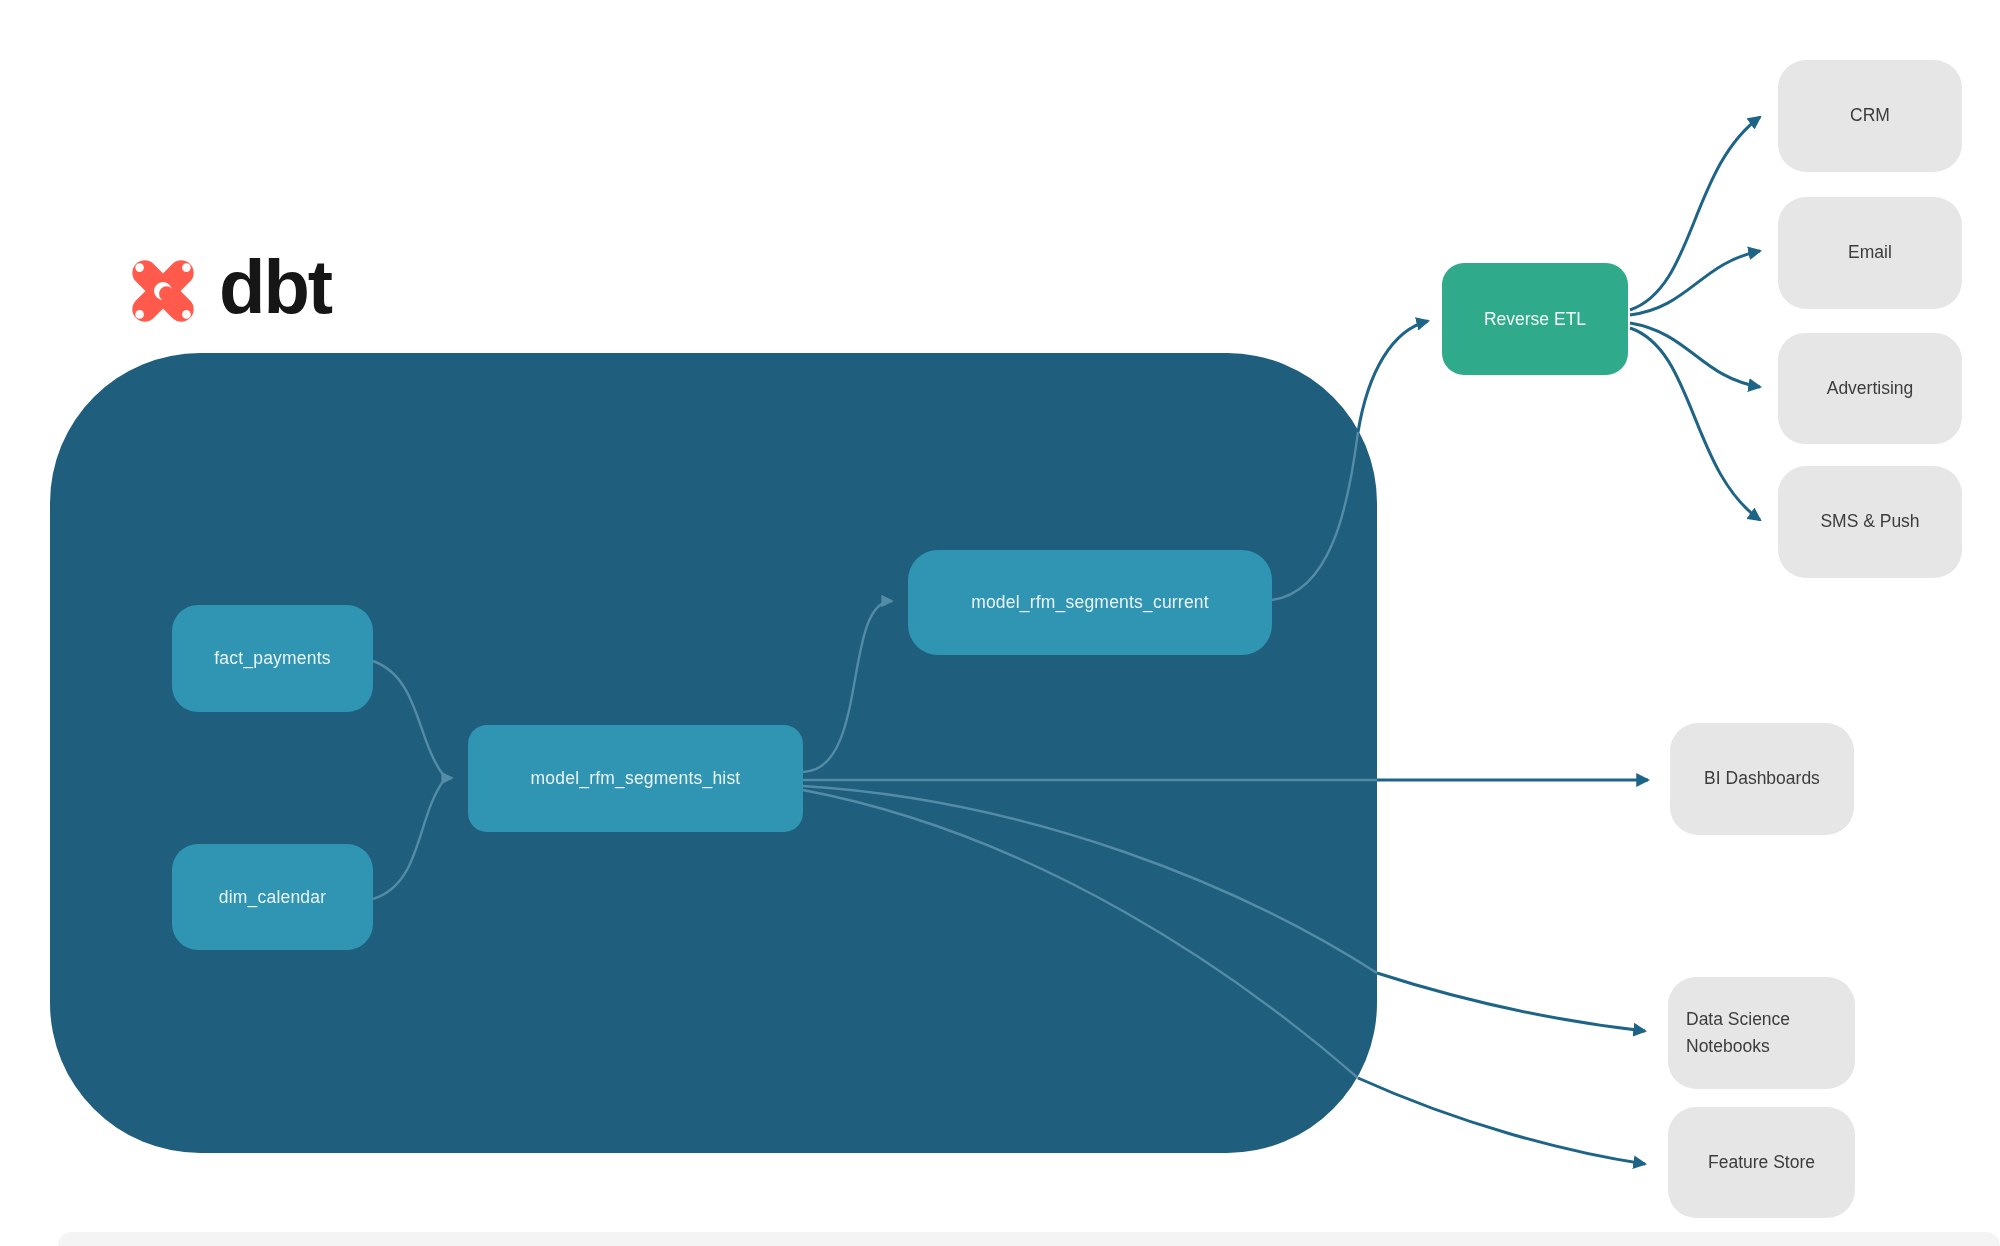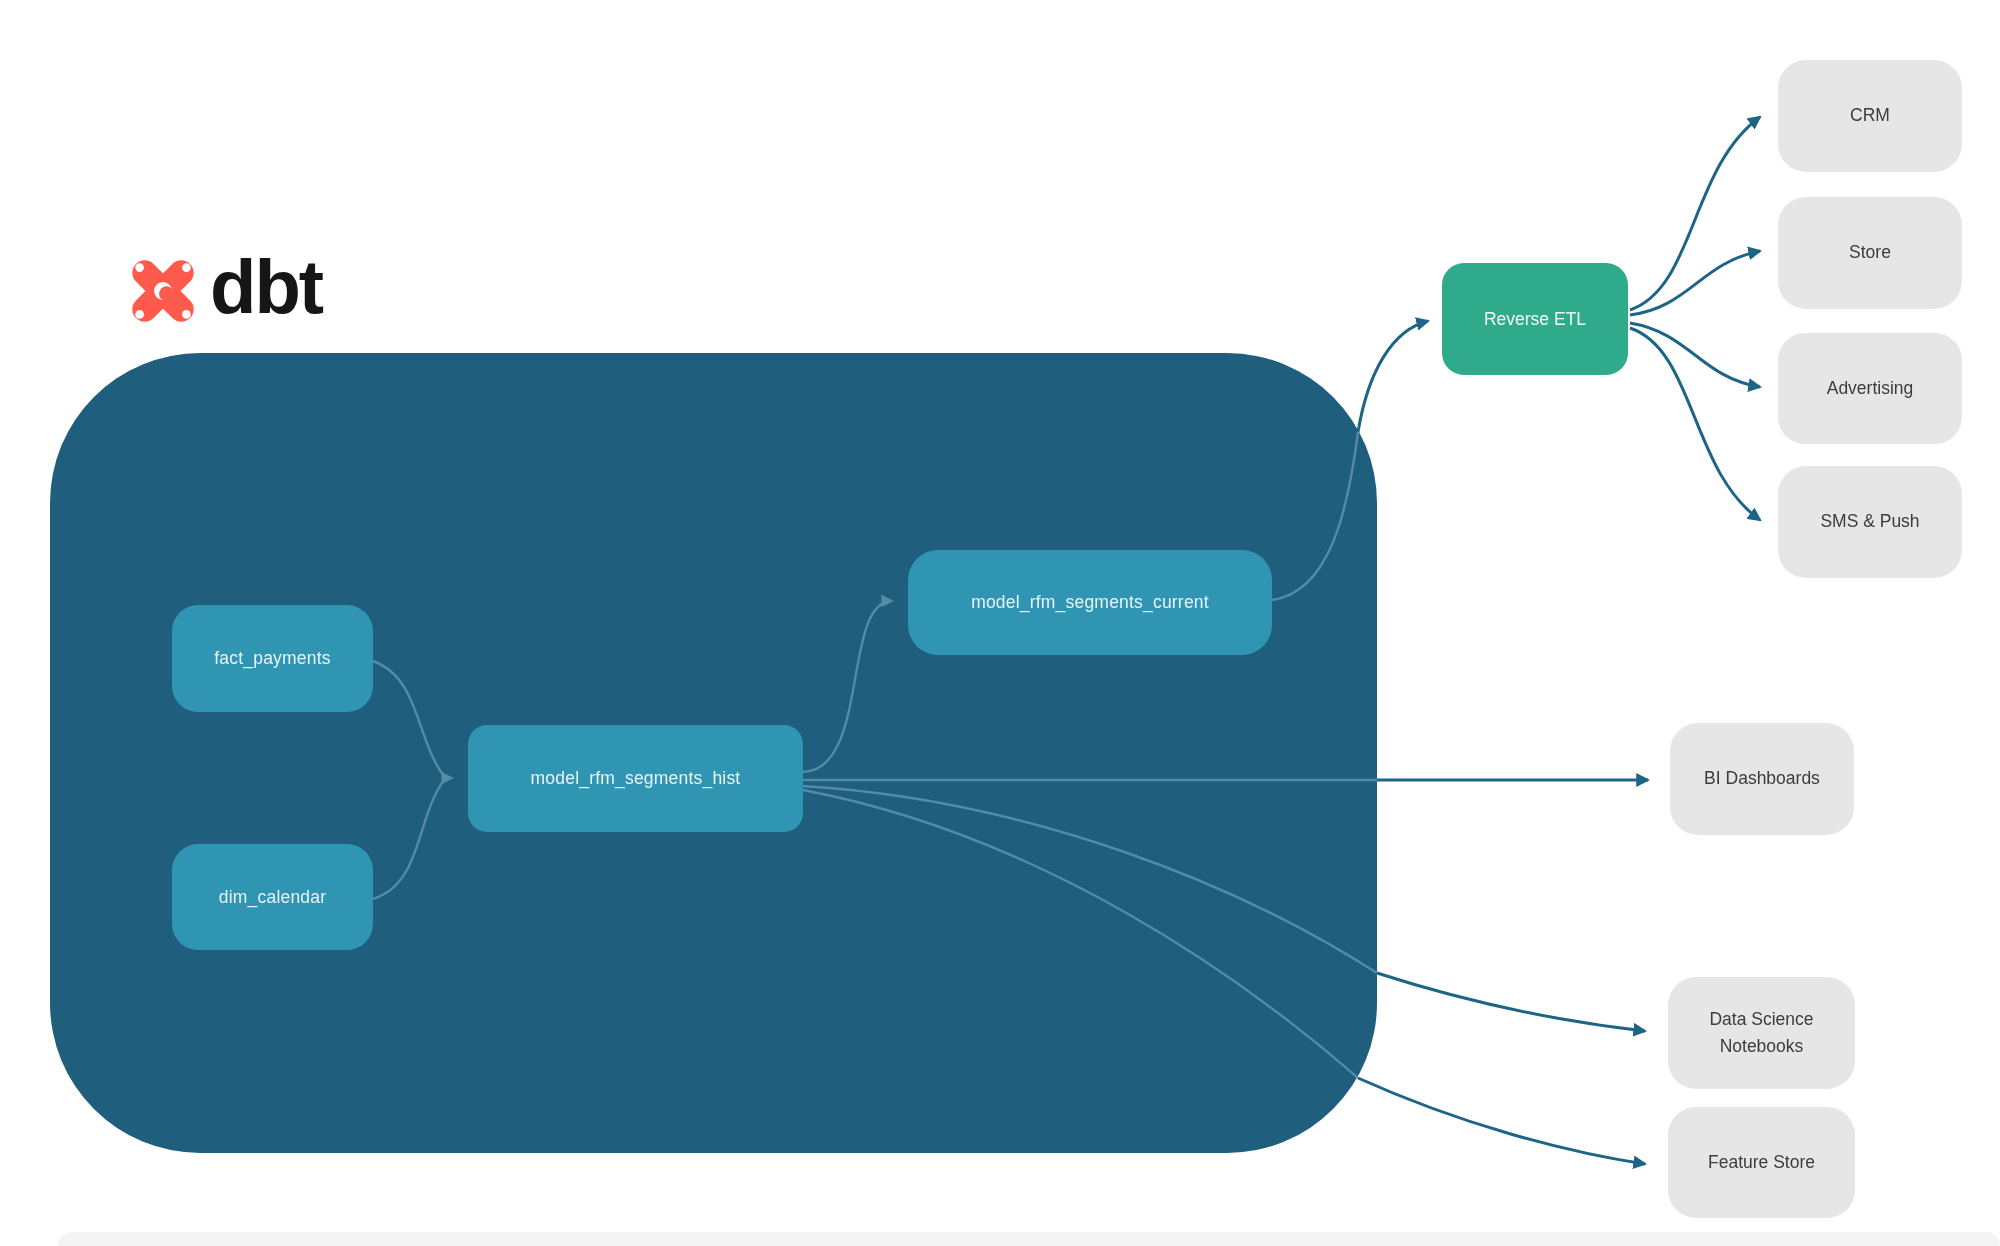--- a/index.html
+++ b/index.html
@@ -11,40 +11,40 @@
   .project-container{
     position:absolute;left:50px;top:353px;width:1327px;height:800px;
     background:#1f5e7d;border-radius:150px;z-index:1;
   }
 
   
   svg.edges{position:absolute;left:0;top:0;width:2000px;height:1246px;z-index:2;pointer-events:none;}
 
   
   .node{position:absolute;display:flex;align-items:center;justify-content:center;
-        text-align:center;z-index:3;box-sizing:border-box;}
+        text-align:left;z-index:3;box-sizing:border-box;}
   .node-model{background:#3094b3;color:#eaf4f8;border-radius:26px;font-size:17.5px;letter-spacing:.2px;}
   .node-green{background:#2faa8a;color:#f2faf7;border-radius:22px;font-size:17.5px;}
   .node-dest{background:#e6e6e6;color:#3c3c3c;border-radius:28px;font-size:17.5px;line-height:1.55;padding:0 18px;}
 
   #n-fact   {left:172px;top:605px;width:201px;height:107px;}
   #n-dim    {left:172px;top:844px;width:201px;height:106px;}
   #n-hist   {left:468px;top:725px;width:335px;height:107px;border-radius:19px;}
   #n-current{left:908px;top:550px;width:364px;height:105px;border-radius:30px;}
   #n-retl   {left:1442px;top:263px;width:186px;height:112px;}
   #n-crm    {left:1778px;top:60px;width:184px;height:112px;}
   #n-email  {left:1778px;top:197px;width:184px;height:112px;}
   #n-adv    {left:1778px;top:333px;width:184px;height:111px;border-radius:27px;}
   #n-sms    {left:1778px;top:466px;width:184px;height:112px;}
   #n-bi     {left:1670px;top:723px;width:184px;height:112px;}
   #n-ds     {left:1668px;top:977px;width:187px;height:112px;}
   #n-fs     {left:1668px;top:1107px;width:187px;height:111px;}
 
   
-  .logo{position:absolute;left:124px;top:252px;display:flex;align-items:center;gap:8px;z-index:4;}
+  .logo{position:absolute;left:124px;top:252px;display:flex;align-items:center;gap:17px;z-index:4;}
   .logo-icon{width:78px;height:78px;}
   .logo-word{font-size:76px;font-weight:800;color:#161616;letter-spacing:-2px;line-height:1;
              transform:translateY(-4px);}
 
   
   .bottom-strip{position:absolute;left:58px;right:0;bottom:0;height:14px;
                 background:#f4f4f4;border-radius:22px 22px 0 0;z-index:0;}
 </style>
 </head>
 <body>
@@ -121,21 +121,21 @@
   </div>
 
   <div class="node node-green" id="n-retl">
     <span>Reverse ETL</span>
   </div>
 
   <div class="node node-dest" id="n-crm">
     <span>CRM</span>
   </div>
   <div class="node node-dest" id="n-email">
-    <span>Store</span>
+    <span>Email</span>
   </div>
   <div class="node node-dest" id="n-adv">
     <span>Advertising</span>
   </div>
   <div class="node node-dest" id="n-sms">
     <span>SMS &amp; Push</span>
   </div>
   <div class="node node-dest" id="n-bi">
     <span>BI Dashboards</span>
   </div>

